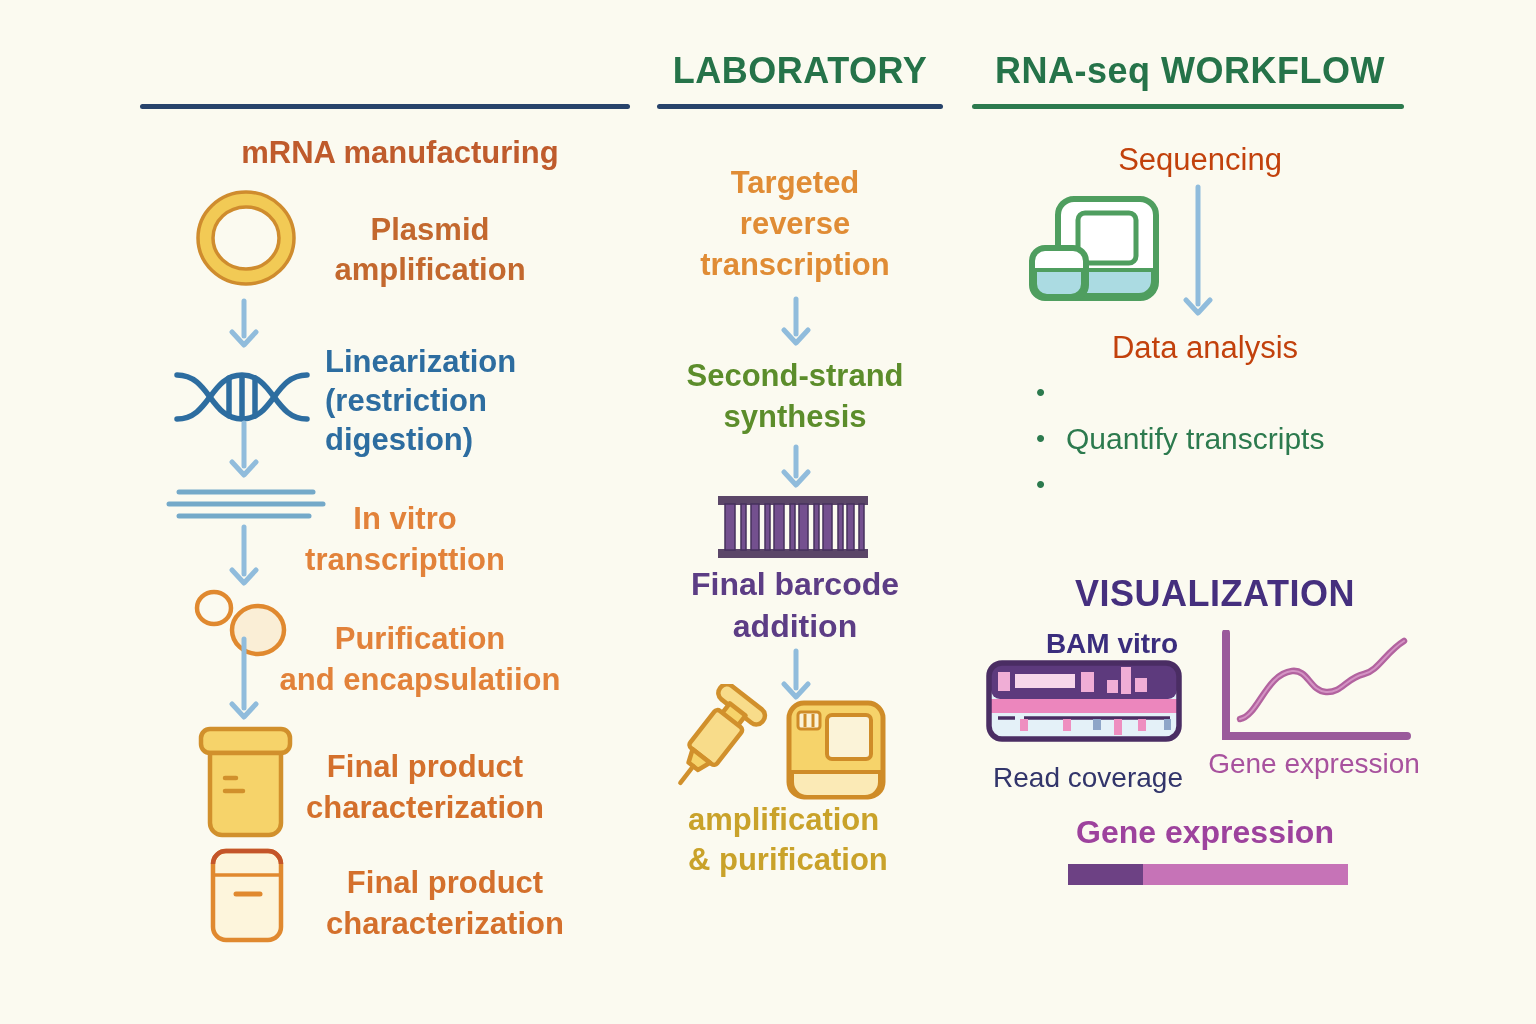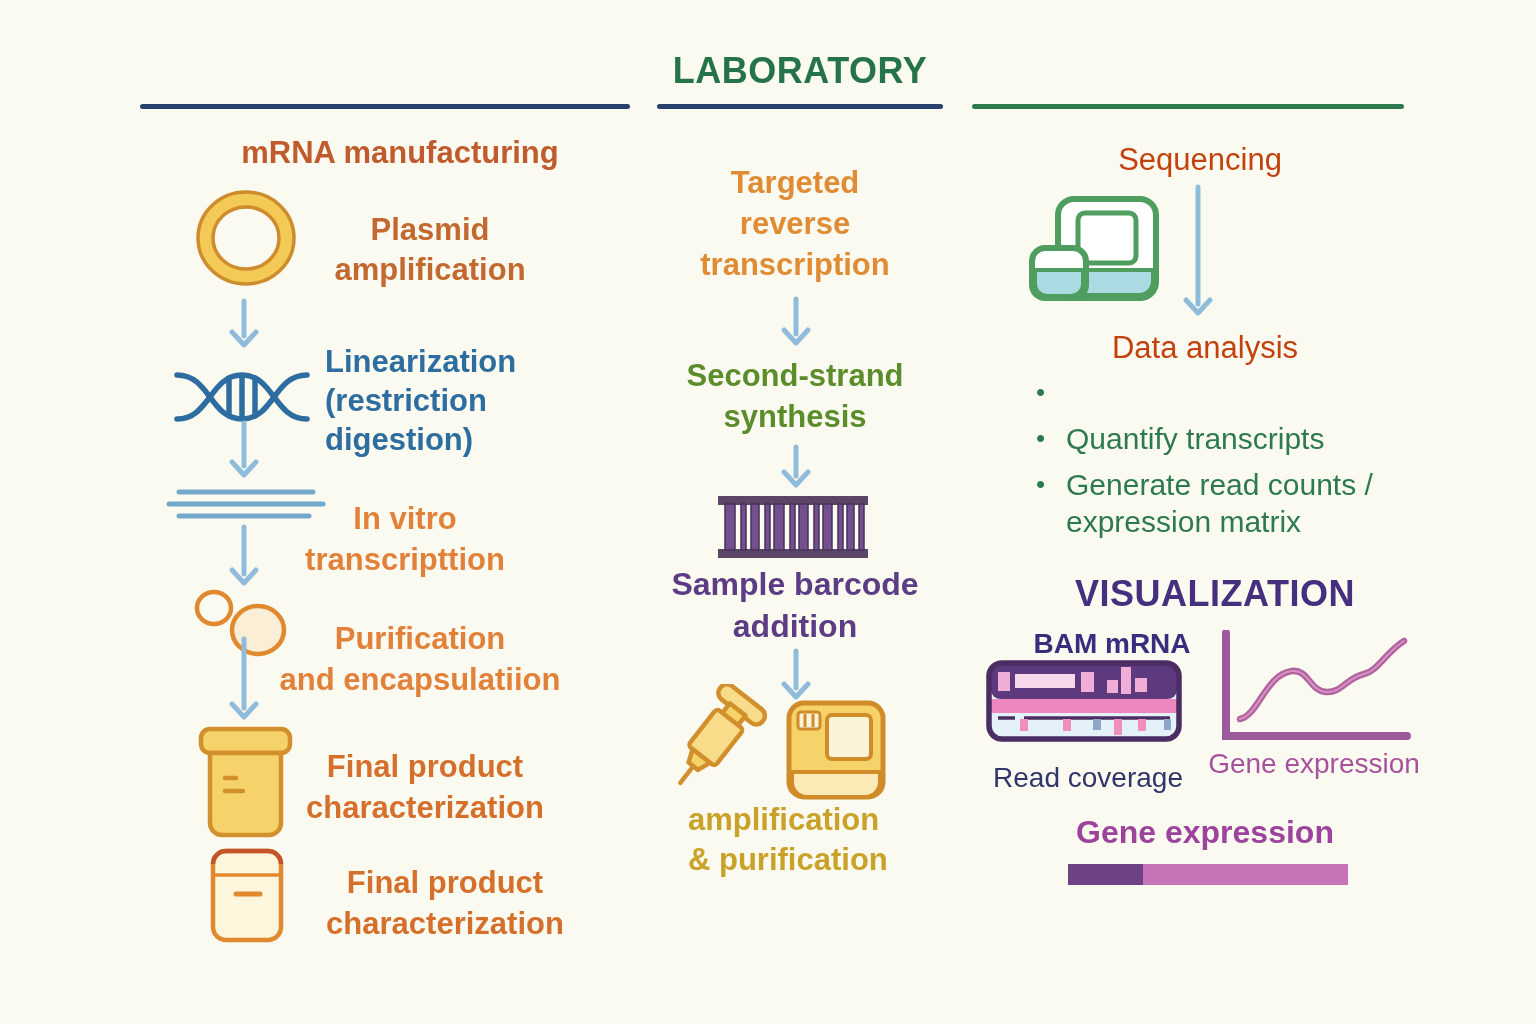--- a/index.html
+++ b/index.html
@@ -50,20 +50,21 @@
 </head>
 <body>
 
 <div class="canvas">
 
   <div class="abs rule" style="left:140px;top:104px;width:490px;"></div>
 
   <div class="abs hdr" style="left:655px;top:50px;width:290px;">LABORATORY</div>
   <div class="abs rule" style="left:657px;top:104px;width:286px;"></div>
 
+  <div class="abs hdr" style="left:970px;top:50px;width:440px;">RNA-seq WORKFLOW</div>
   <div class="abs rule green" style="left:972px;top:104px;width:432px;"></div>
 
   <div>
 
     <div class="abs label c-orangebrown" style="left:190px;top:133px;width:420px;">mRNA manufacturing</div>
 
     <div class="abs" style="left:196px;top:188px;">
       <svg width="100" height="100" viewBox="0 0 100 100">
         <ellipse cx="50" cy="50" rx="41" ry="39" fill="none" stroke="#f2ca55" stroke-width="15"></ellipse>
         <ellipse cx="50" cy="50" rx="48" ry="46" fill="none" stroke="#cf8c2e" stroke-width="3.5"></ellipse>
@@ -195,21 +196,21 @@
           <rect x="81" y="8" width="9" height="46"></rect>
           <rect x="96" y="8" width="5" height="46"></rect>
           <rect x="105" y="8" width="9" height="46"></rect>
           <rect x="120" y="8" width="5" height="46"></rect>
           <rect x="129" y="8" width="7" height="46"></rect>
           <rect x="141" y="8" width="5" height="46"></rect>
         </g>
       </svg>
     </div>
 
-    <div class="abs label c-purple" style="left:650px;top:563px;width:290px;line-height:42px;font-size:32px;">Sample barcode
+    <div class="abs label c-purple" style="left:650px;top:563px;width:290px;line-height:42px;font-size:32px;">Final barcode
 addition</div>
 
     <div class="abs" style="left:778px;top:648px;">
       <svg width="36" height="52" viewBox="0 0 36 52" fill="none" stroke="#90bcdc" stroke-width="5" stroke-linecap="round" stroke-linejoin="round">
         <line x1="18" y1="3" x2="18" y2="40"></line>
           <polyline points="6,36 18,49 30,36"></polyline>
       </svg>
     </div>
 
     <div class="abs" style="left:658px;top:684px;">
@@ -265,28 +266,26 @@
     <div class="abs bullets" style="left:1036px;top:374px;width:420px;">
       <div class="bullet-row">
         <span class="bullet-dot">•</span>
       </div>
       <div class="bullet-row">
         <span class="bullet-dot">•</span>
         <span class="bullet-text">Quantify transcripts</span>
       </div>
       <div class="bullet-row">
         <span class="bullet-dot">•</span>
-        <span class="bullet-text">Generate read counts /
-expression matrix</span>
       </div>
     </div>
 
     <div class="abs label c-darkpurple" style="left:1060px;top:574px;width:310px;font-size:36px;letter-spacing:0.5px;">VISUALIZATION</div>
 
-    <div class="abs label c-bam" style="left:1032px;top:624px;width:160px;font-size:28px;">BAM mRNA</div>
+    <div class="abs label c-bam" style="left:1032px;top:624px;width:160px;font-size:28px;">BAM vitro</div>
 
     <div class="abs" style="left:986px;top:660px;">
       <svg width="196" height="82" viewBox="0 0 196 82">
         <rect x="3" y="3" width="190" height="76" rx="13" fill="#e4f1f8"></rect>
         <rect x="5" y="5" width="186" height="34" rx="9" fill="#5d3a7d"></rect>
         <rect x="12" y="12" width="12" height="19" fill="#f0aed6"></rect>
         <rect x="29" y="14" width="60" height="14" fill="#f7d7ea"></rect>
         <rect x="95" y="12" width="13" height="20" fill="#f0aed6"></rect>
         <rect x="121" y="20" width="11" height="13" fill="#f0aed6"></rect>
         <rect x="135" y="7" width="10" height="27" fill="#f0aed6"></rect>

